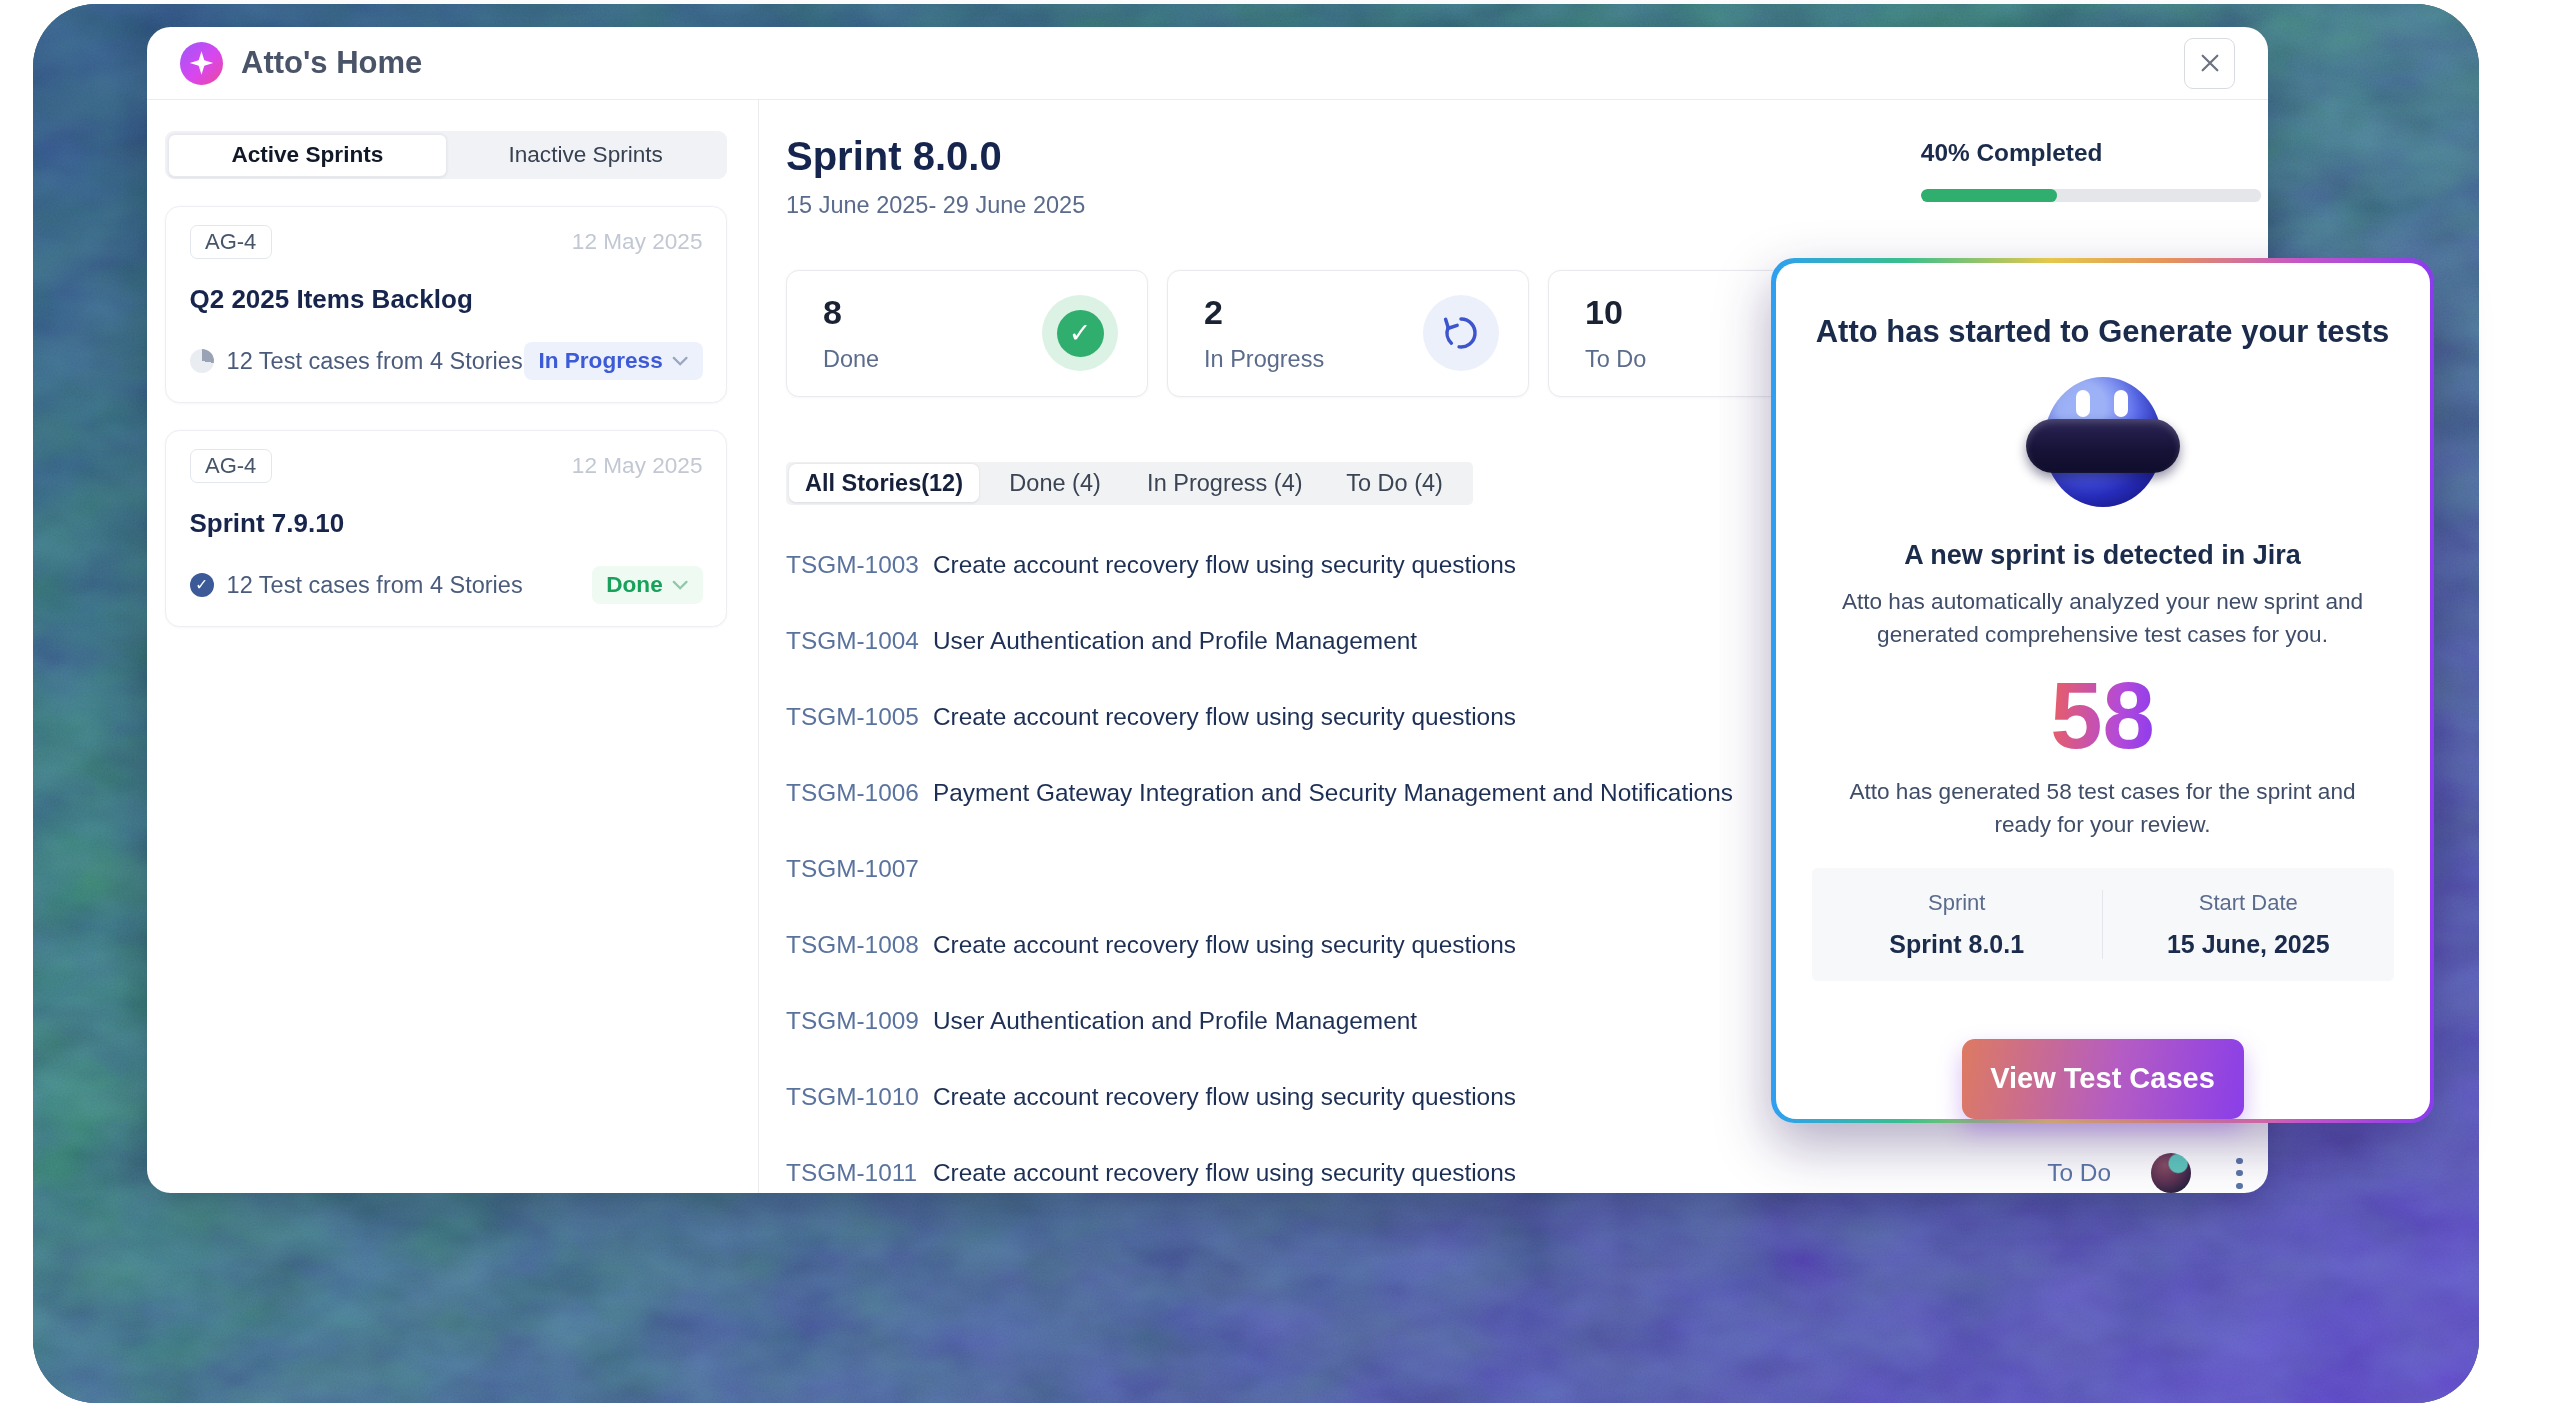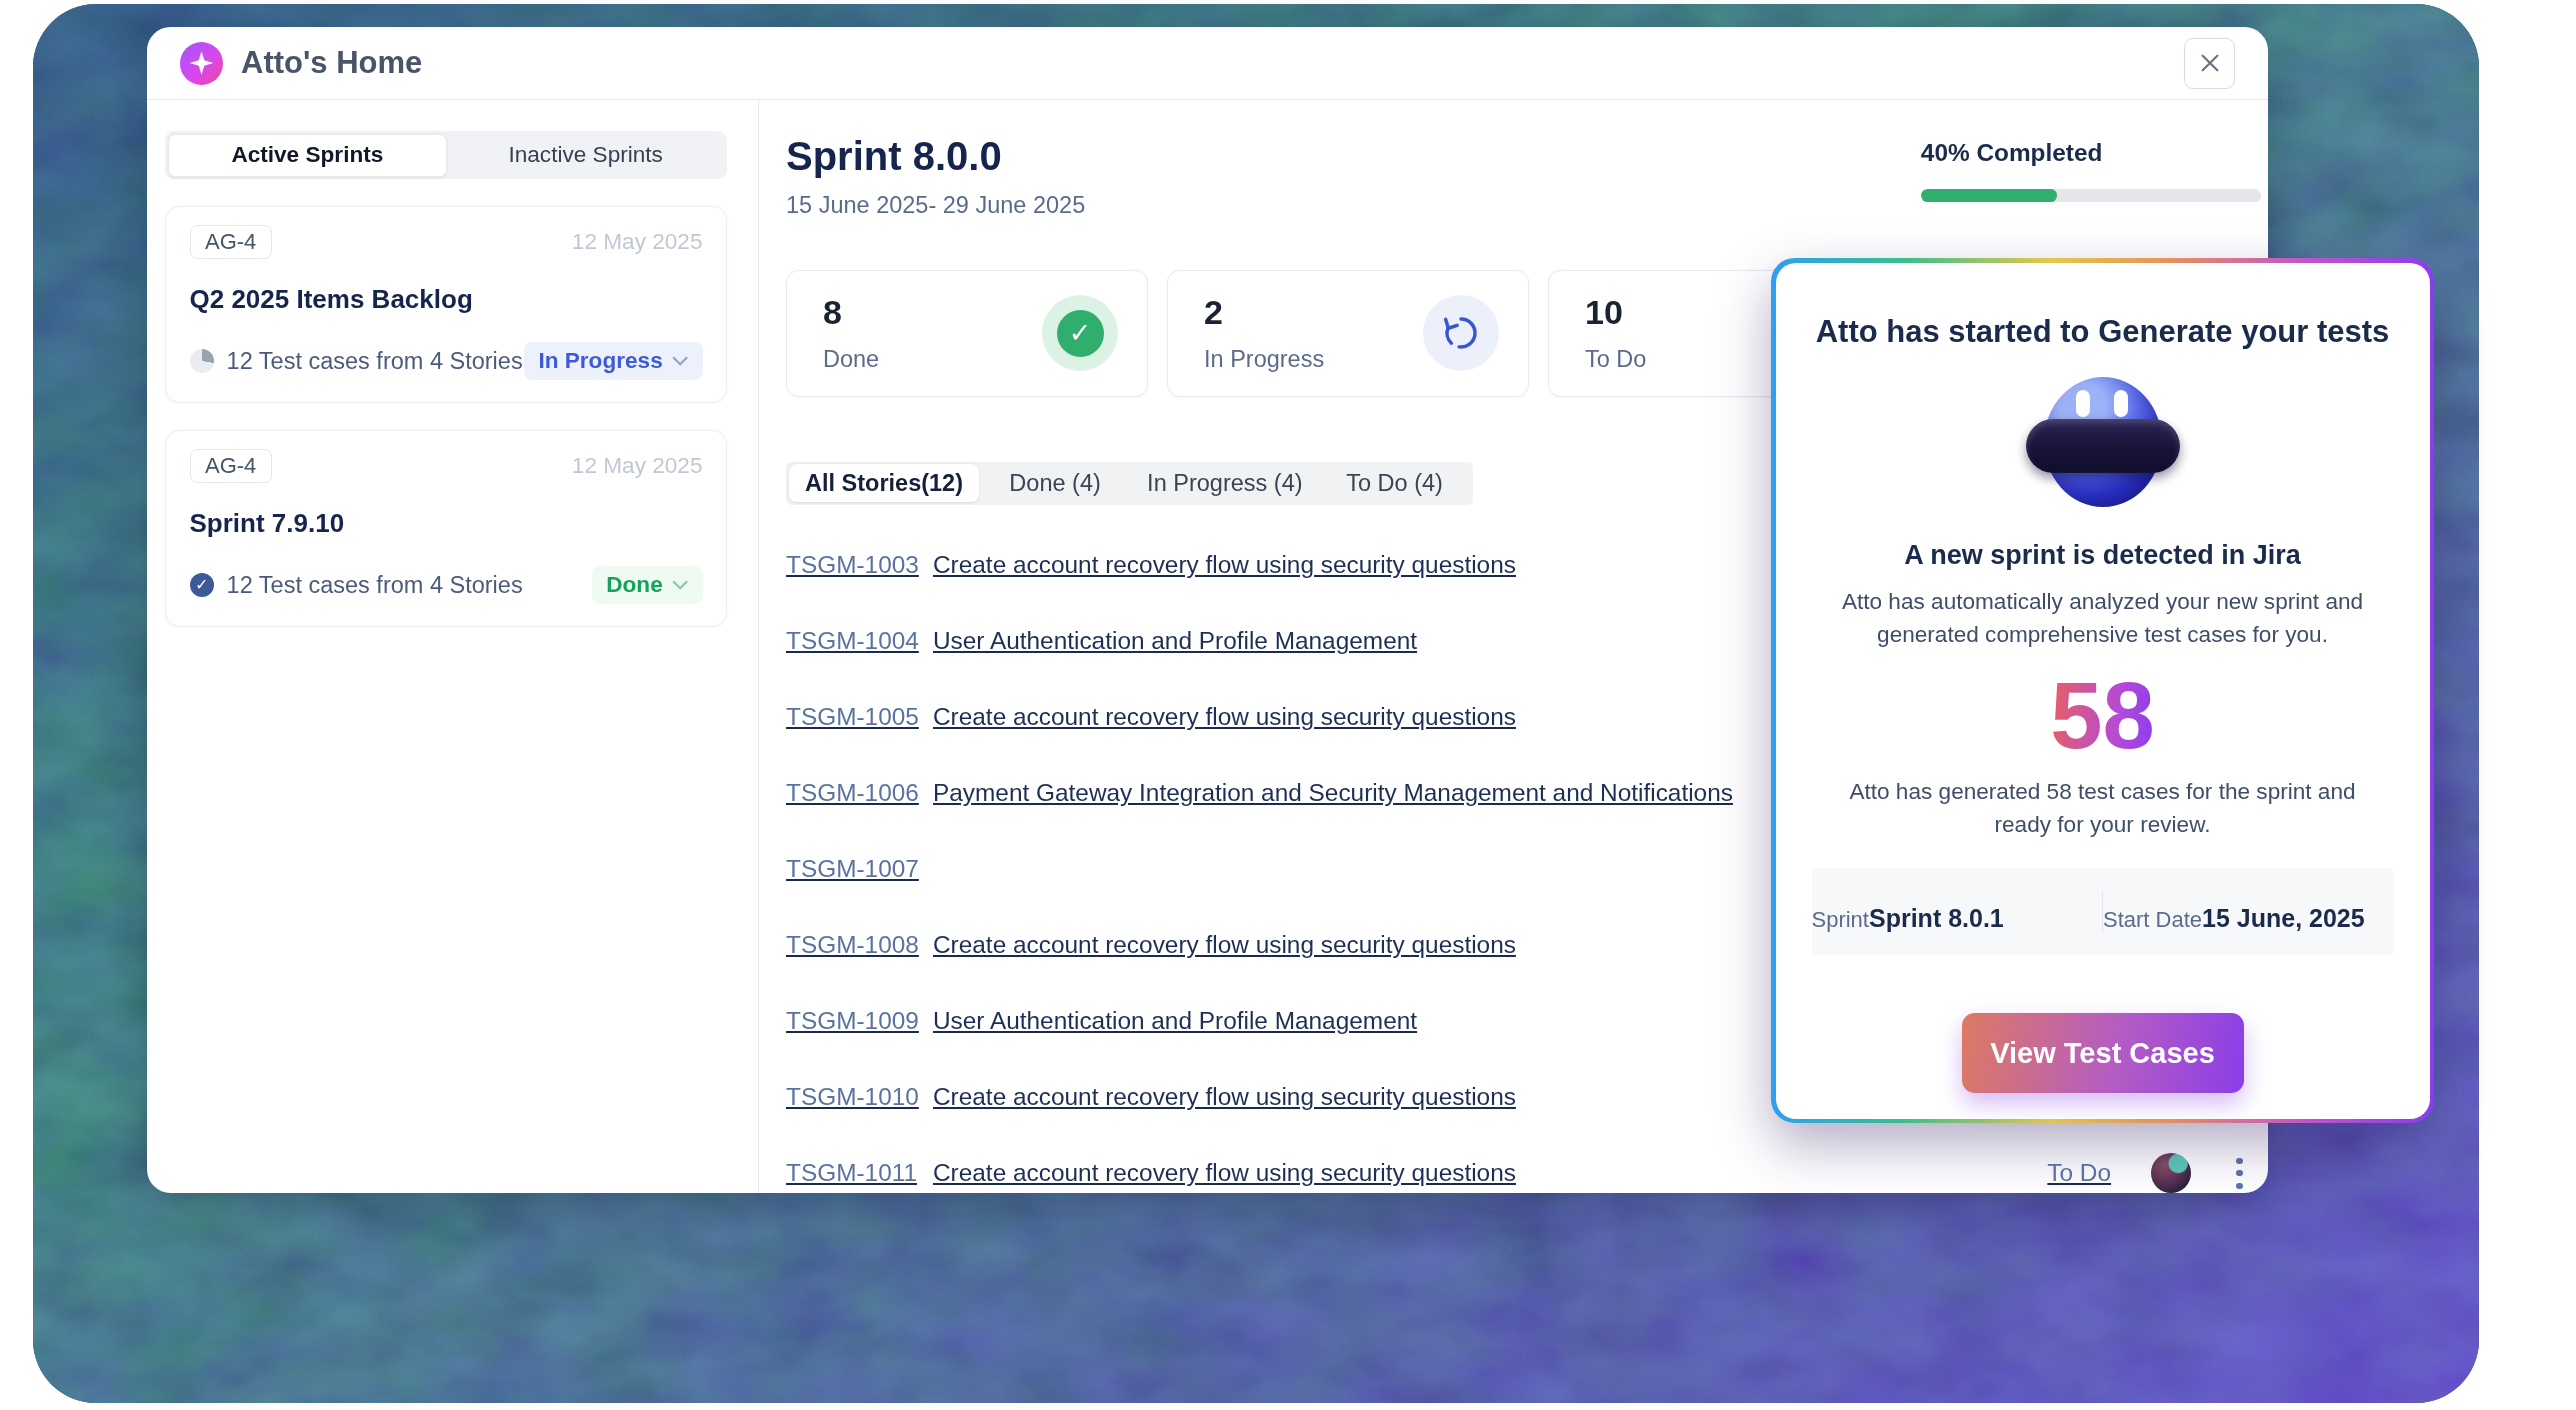--- a/index.html
+++ b/index.html
@@ -69,21 +69,21 @@
   .stat-bubble.indigo{background:#ecf0fa;}
   .check-ball{width:47px;height:47px;border-radius:50%;background:#2fae6d;color:#fff;font-size:27px;font-weight:700;
               display:flex;align-items:center;justify-content:center;}
 
   .main-tabs{display:flex;background:#f1f2f4;border-radius:5px;padding:2.7px;height:43px;width:687px;
              box-sizing:border-box;margin-top:65px;}
   .main-tab{flex:1;display:flex;align-items:center;justify-content:center;font-size:23.5px;color:#3b4453;
             border-radius:7.2px;cursor:pointer;white-space:nowrap;padding:0 16.3px;}
   .main-tab.active{background:#fff;font-weight:700;color:#15203a;box-shadow:0 0.9px 2.7px rgba(16,24,40,.10);}
 
-  .story-list{margin-top:22.6px;text-decoration:underline;}
+  .story-list{margin-top:22.6px;}
   .story-row{display:flex;align-items:center;height:76px;}
   .story-id{width:136px;font-size:24.4px;color:#5a739e;flex:0 0 auto;}
   .story-title{font-size:24.4px;font-weight:500;color:#1d2f55;flex:1;margin-left:11px;}
   .story-right{display:flex;align-items:center;gap:40px;margin-right:12.7px;}
   .story-status{font-size:24.4px;color:#5b76a8;}
   .avatar{width:40px;height:40px;border-radius:50%;flex:0 0 auto;
           background:radial-gradient(circle at 68% 26%,#5fc9bd 0 22%,transparent 26%),
                      radial-gradient(circle at 35% 30%,#8a4f63,#5c3352 45%,#2a2140 78%,#17142a);}
   .kebab{display:flex;flex-direction:column;gap:6.3px;padding:5.4px;cursor:pointer;}
   .kebab i{width:6.3px;height:6.3px;border-radius:50%;background:#5b76a8;display:block;}
@@ -105,21 +105,21 @@
                box-shadow:inset 0 3.6px 7.2px rgba(255,255,255,.18),0 5.4px 11px rgba(20,15,60,.45);}
   .robot-eye{position:absolute;top:13.6px;width:14.5px;height:27px;border-radius:7.2px;background:#fff;}
   .robot-eye.left{left:50px;} .robot-eye.right{left:88px;}
   .ov-subtitle{font-size:27px;font-weight:700;color:#1b2b4b;margin-top:27px;text-align:center;}
   .ov-body{font-size:22.6px;color:#3f4d68;line-height:33px;margin-top:14.5px;text-align:center;max-width:560px;}
   .ov-count{font-size:94px;font-weight:700;margin-top:16.3px;
             background:linear-gradient(95deg,#e25c72 10%,#b44ad8 65%,#8a3bf0 100%);
             -webkit-background-clip:text;background-clip:text;color:transparent;line-height:1.05;}
   .ov-caption{font-size:22.6px;color:#3f4d68;line-height:33px;margin-top:9px;text-align:center;max-width:515px;}
   .ov-info{display:flex;width:100%;background:#f7f8fa;border-radius:5.4px;margin-top:27px;padding:22px 0;}
-  .ov-info-col{flex:1;display:flex;flex-direction:row;align-items:flex-end;}
+  .ov-info-col{flex:1;display:flex;flex-direction:column;align-items:center;}
   .ov-info-col + .ov-info-col{border-left:0.9px solid #e3e6ec;}
   .ov-info-label{font-size:22px;color:#5b6b8c;}
   .ov-info-value{font-size:25px;font-weight:700;color:#1b2b4b;margin-top:14.5px;}
   .ov-cta{margin-top:58px;width:282px;height:80px;border:none;border-radius:12.7px;cursor:pointer;
           background:linear-gradient(100deg,#dd7a62 0%,#b45cc4 55%,#8a3ee8 100%);
           color:#fff;font-size:29px;font-weight:700;font-family:inherit;
           box-shadow:0 11px 23.5px rgba(138,62,232,.35);}
 </style>
 </head>
 <body>

